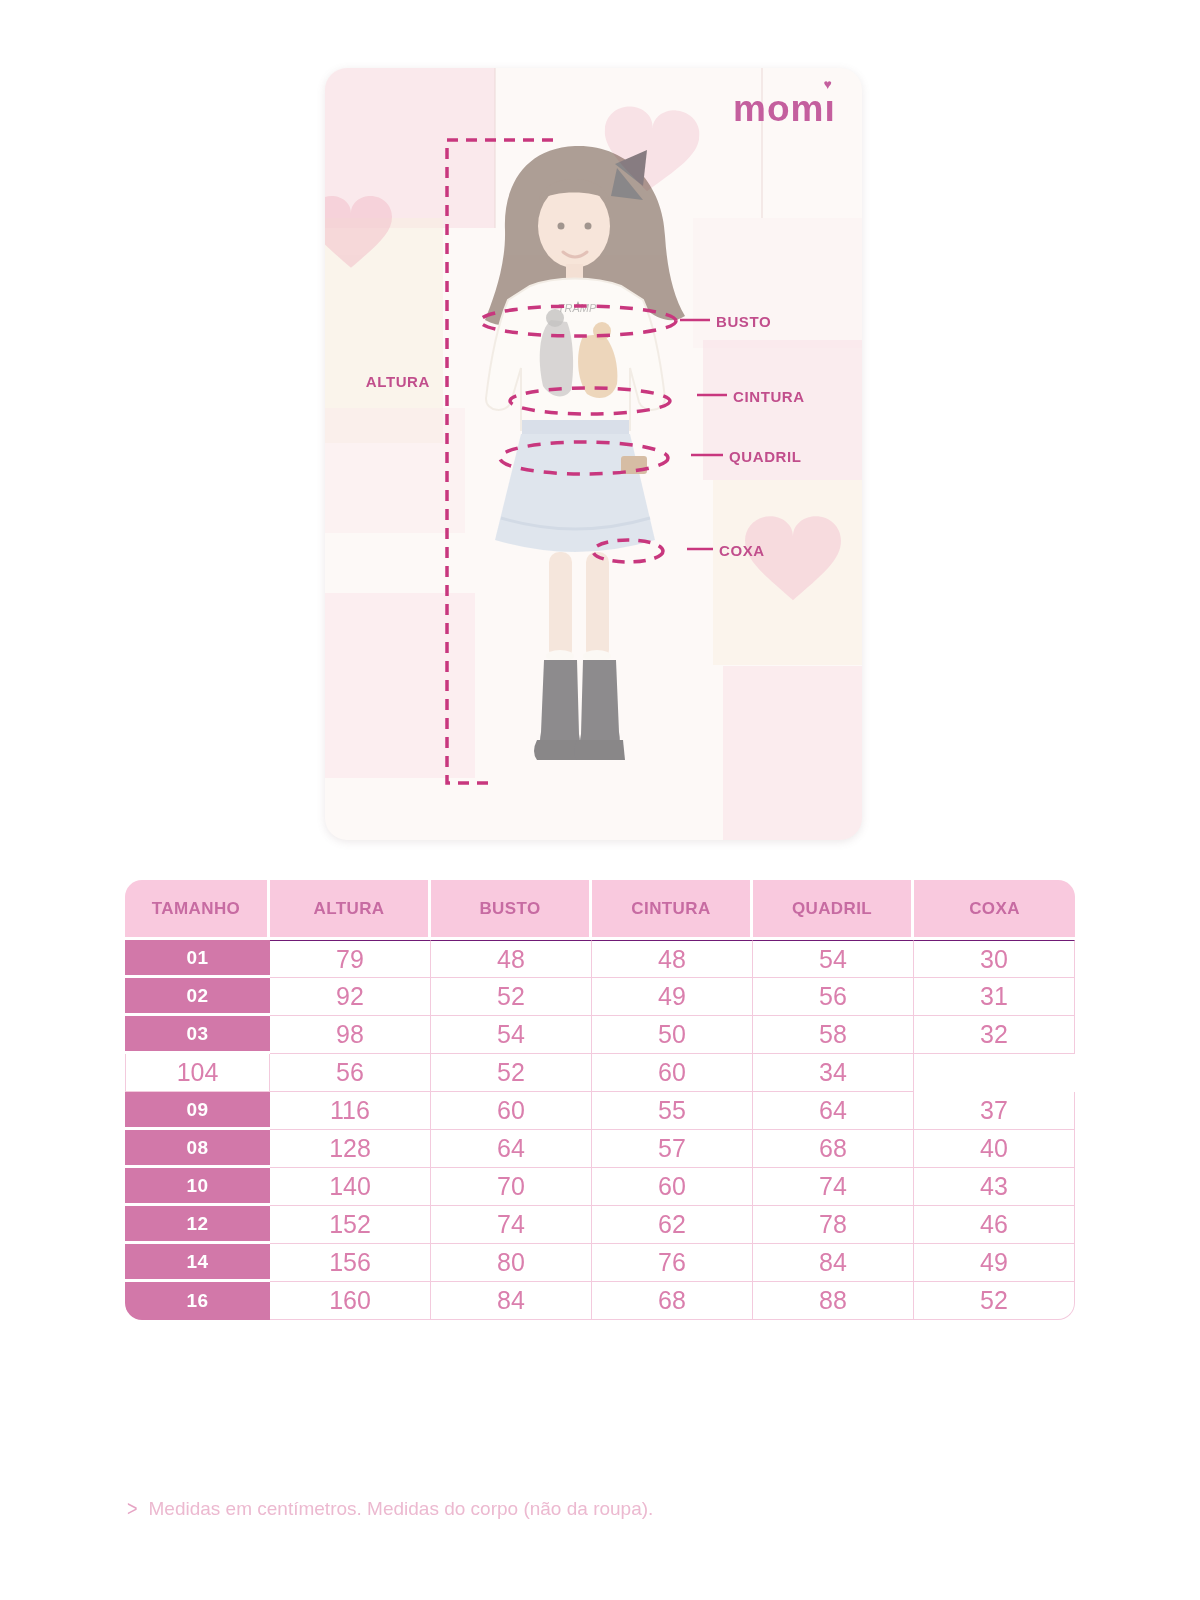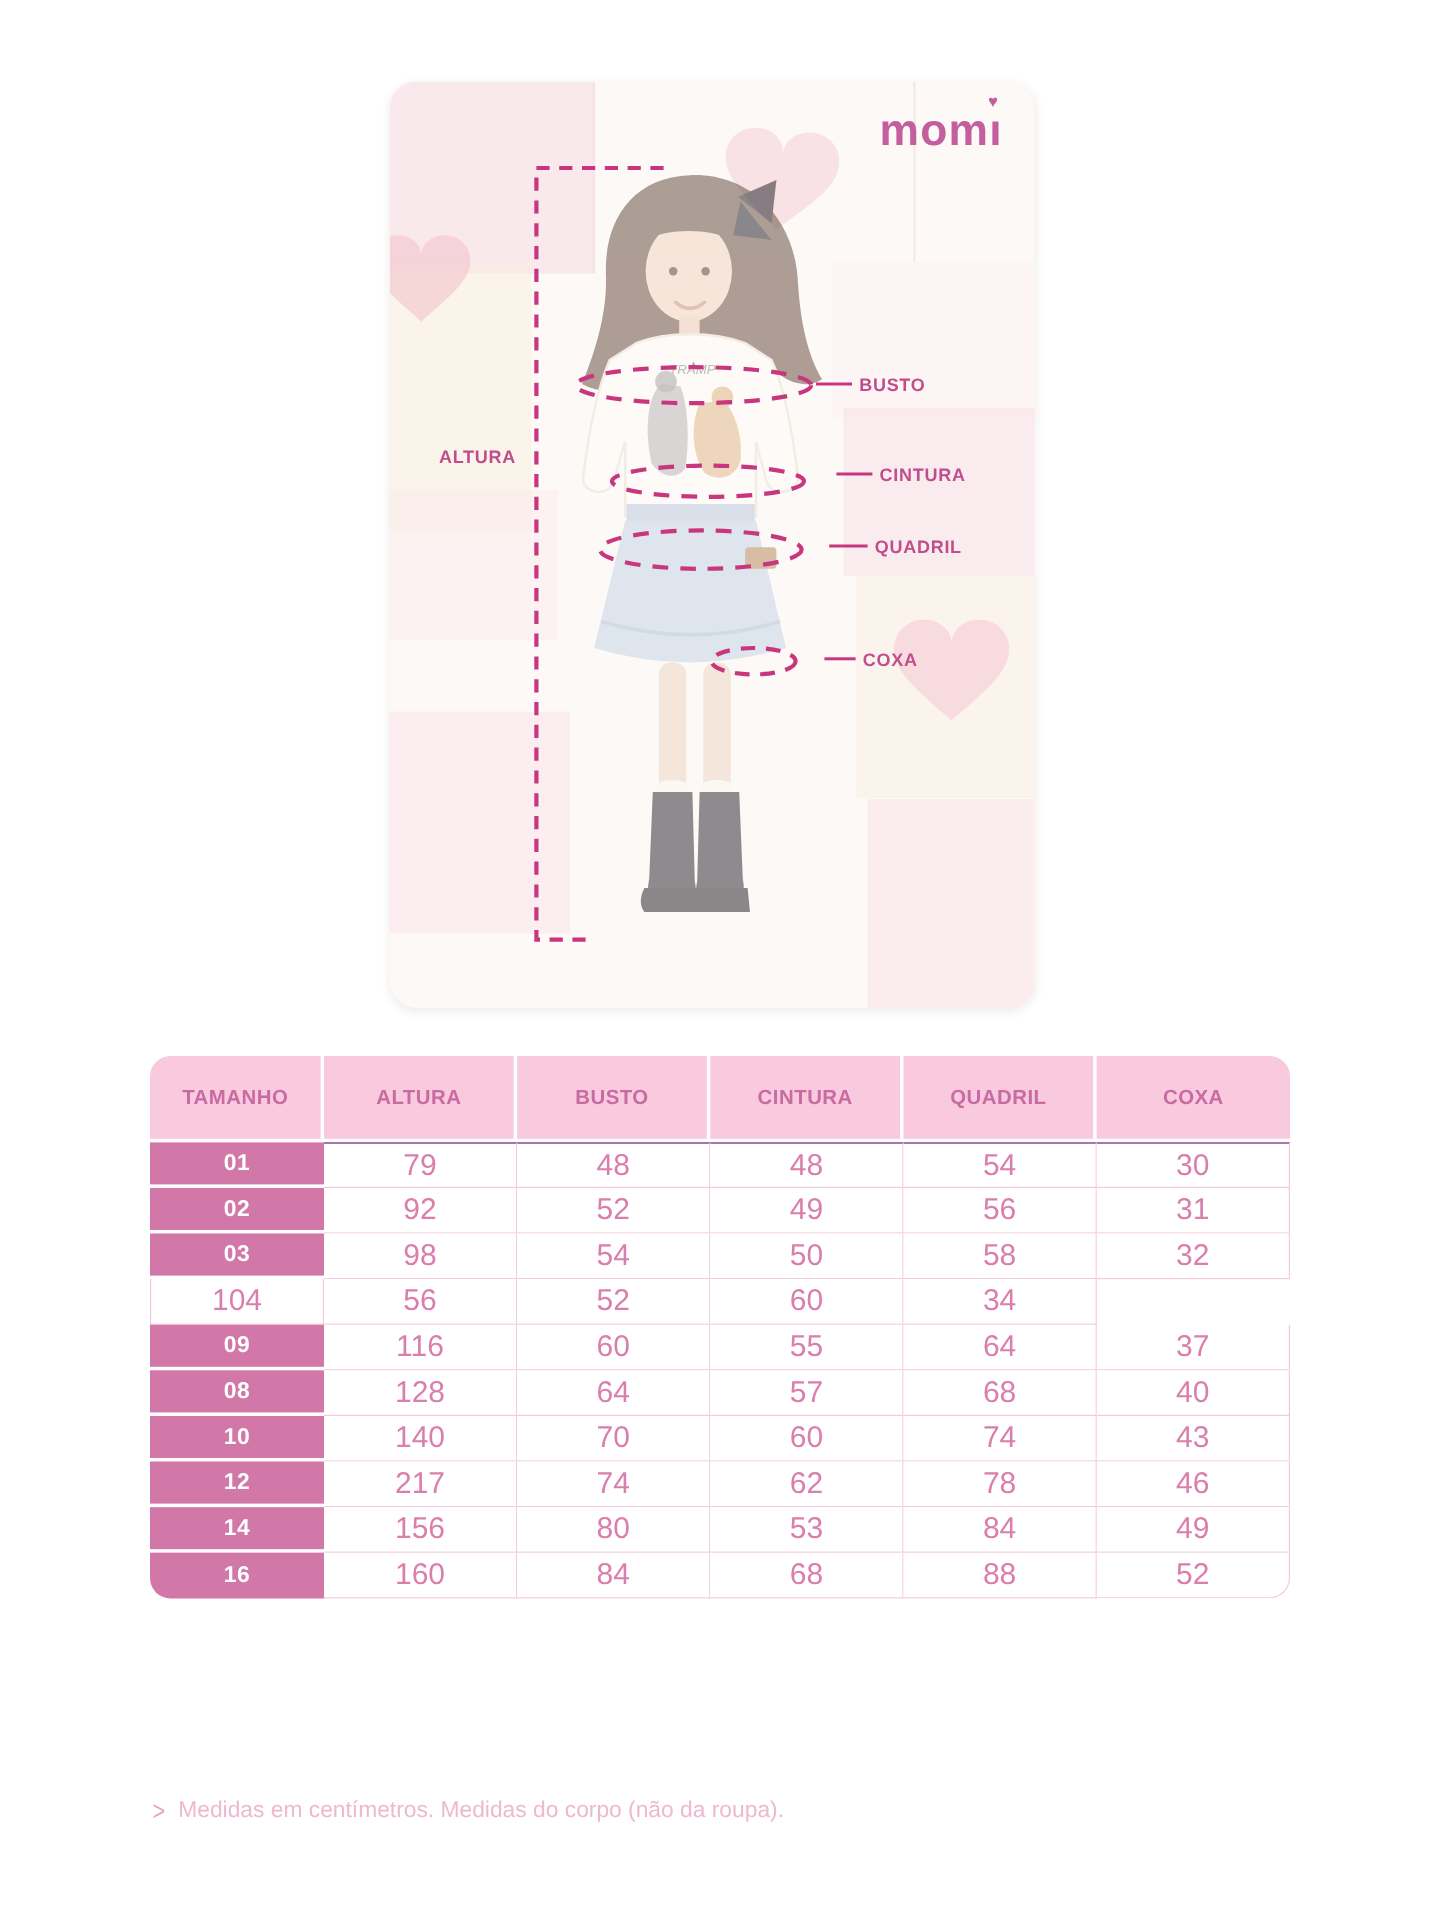--- a/index.html
+++ b/index.html
@@ -27,21 +27,21 @@
     position:absolute;font-size:15px;font-weight:bold;letter-spacing:0.6px;
     color:#c14e8c;white-space:nowrap;
   }
   .lab-altura{left:25px;top:305px;width:80px;text-align:right;}
   .lab-busto{left:391px;top:245px;}
   .lab-cintura{left:408px;top:320px;}
   .lab-quadril{left:404px;top:380px;}
   .lab-coxa{left:394px;top:474px;}
   
   .size-table{position:absolute;left:125px;top:880px;width:950px;}
-  .thead{display:grid;grid-template-columns:145px repeat(5,161px);height:69px;margin-bottom:3px;}
+  .thead{display:grid;grid-template-columns:145px repeat(5,161px);height:57px;margin-bottom:3px;}
   .th{
     background:#f9c9de;color:#c76ba2;font-weight:bold;font-size:17px;letter-spacing:0.4px;
     display:flex;align-items:center;justify-content:center;border-right:3px solid #ffffff;
   }
   .th:last-child{border-right:none;}
   .th:first-child{border-top-left-radius:17px;}
   .th:last-child{border-top-right-radius:17px;}
   .trow{display:grid;grid-template-columns:145px repeat(5,161px);height:38px;}
   .size-cell{
     background:#d278a9;color:#ffffff;font-weight:bold;font-size:19px;letter-spacing:0.5px;
@@ -224,32 +224,32 @@
     <div class="size-cell">10</div>
     <div class="val">140</div>
     <div class="val">70</div>
     <div class="val">60</div>
     <div class="val">74</div>
     <div class="val">43</div>
   </div>
 
   <div class="trow">
     <div class="size-cell">12</div>
-    <div class="val">217</div>
+    <div class="val">152</div>
     <div class="val">74</div>
     <div class="val">62</div>
     <div class="val">78</div>
     <div class="val">46</div>
   </div>
 
   <div class="trow">
     <div class="size-cell">14</div>
     <div class="val">156</div>
     <div class="val">80</div>
-    <div class="val">53</div>
+    <div class="val">76</div>
     <div class="val">84</div>
     <div class="val">49</div>
   </div>
 
   <div class="trow last">
     <div class="size-cell">16</div>
     <div class="val">160</div>
     <div class="val">84</div>
     <div class="val">68</div>
     <div class="val">88</div>

